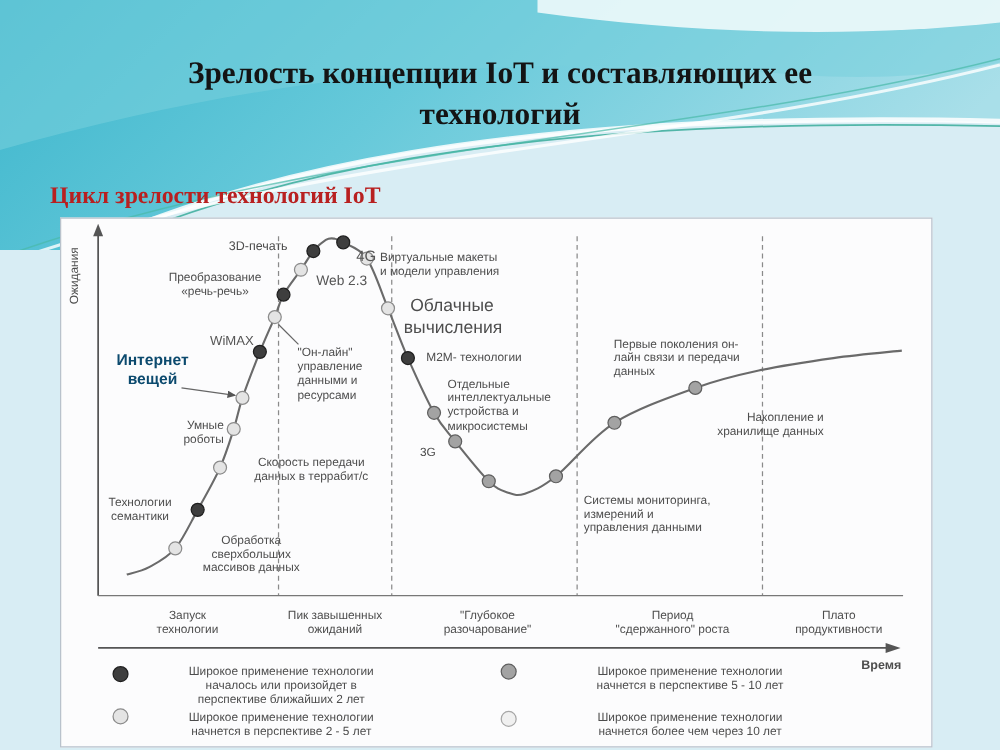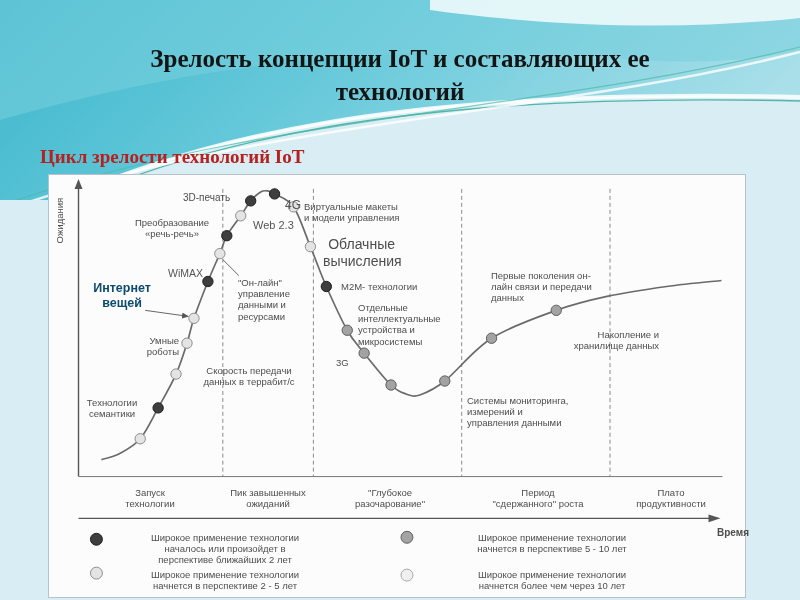--- a/index.html
+++ b/index.html
@@ -91,20 +91,23 @@
       </svg>
     <div id="chart-labels">
         <div class="pt-label" style="left: 35px; top: 106px; width: 76px; text-align: center; font-size: 12.5px; font-weight: 700; color: #0c4a6e;">Интернет
 вещей</div>
         <div class="pt-label" style="left: 72px; top: 160px; width: 58px; text-align: right; font-size: 9.5px; font-weight: 400; color: rgb(77, 77, 77);">Умные
 роботы</div>
         <div class="pt-label" style="left: 138px; top: 190px; width: 124px; text-align: center; font-size: 9.5px; font-weight: 400; color: rgb(77, 77, 77);">Скорость передачи
 данных в террабит/с</div>
         <div class="pt-label" style="left: 26px; top: 222px; width: 74px; text-align: center; font-size: 9.5px; font-weight: 400; color: rgb(77, 77, 77);">Технологии
 семантики</div>
+        <div class="pt-label" style="left: 96px; top: 252px; width: 112px; text-align: center; font-size: 9.5px; font-weight: 400; color: rgb(77, 77, 77);">Обработка
+сверхбольших
+массивов данных</div>
         <div class="pt-label" style="left: 106px; top: 92px; width: 48px; text-align: right; font-size: 10.5px; font-weight: 400; color: rgb(85, 85, 85);">WiMAX</div>
         <div class="pt-label" style="left: 189px; top: 102px; width: 72px; text-align: left; font-size: 9.5px; font-weight: 400; color: rgb(77, 77, 77);">"Он-лайн"
 управление
 данными и
 ресурсами</div>
         <div class="pt-label" style="left: 72px; top: 42px; width: 102px; text-align: center; font-size: 9.5px; font-weight: 400; color: rgb(77, 77, 77);">Преобразование
 «речь-речь»</div>
         <div class="pt-label" style="left: 204px; top: 44px; width: 52px; text-align: left; font-size: 11px; font-weight: 400; color: rgb(85, 85, 85);">Web 2.3</div>
         <div class="pt-label" style="left: 134px; top: 17px; width: 62px; text-align: left; font-size: 10px; font-weight: 400; color: rgb(77, 77, 77);">3D-печать</div>
         <div class="pt-label" style="left: 236px; top: 23px; width: 24px; text-align: left; font-size: 12px; font-weight: 400; color: rgb(85, 85, 85);">4G</div>
@@ -130,21 +133,21 @@
 данных</div>
         <div class="pt-label" style="left: 149px; top: 312px; width: 140px; text-align: center;">Пик завышенных
 ожиданий</div>
         <div class="pt-label" style="left: 271px; top: 312px; width: 140px; text-align: center;">"Глубокое
 разочарование"</div>
         <div class="pt-label" style="left: 419px; top: 312px; width: 140px; text-align: center;">Период
 "сдержанного" роста</div>
         <div class="pt-label" style="left: 552px; top: 312px; width: 140px; text-align: center;">Плато
 продуктивности</div>
         <div class="pt-label" style="left: -24px; top: 40px; width: 70px; text-align: center; transform: rotate(-90deg);">Ожидания</div>
-        <div class="pt-label" style="left: 640px; top: 352px; width: 60px; text-align: right; font-weight: 700; font-size: 10px;">Время</div>
+        <div class="pt-label" style="left: 640px; top: 352px; width: 60px; text-align: left; font-weight: 700; font-size: 10px;">Время</div>
         <div class="pt-label" style="left: 78px; top: 357px; width: 196px; text-align: center;">Широкое применение технологии
 началось или произойдет в
 перспективе ближайших 2 лет</div>
         <div class="pt-label" style="left: 78px; top: 394px; width: 196px; text-align: center;">Широкое применение технологии
 начнется в перспективе 2 - 5 лет</div>
         <div class="pt-label" style="left: 398px; top: 357px; width: 210px; text-align: center;">Широкое применение технологии
 начнется в перспективе 5 - 10 лет</div>
         <div class="pt-label" style="left: 398px; top: 394px; width: 210px; text-align: center;">Широкое применение технологии
 начнется более чем через 10 лет</div>
       </div>

